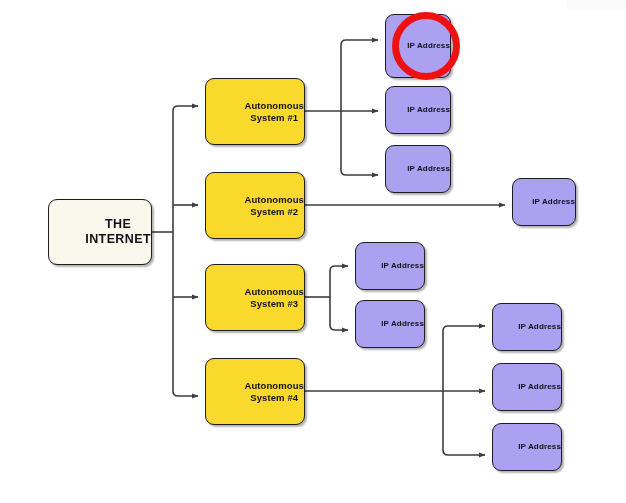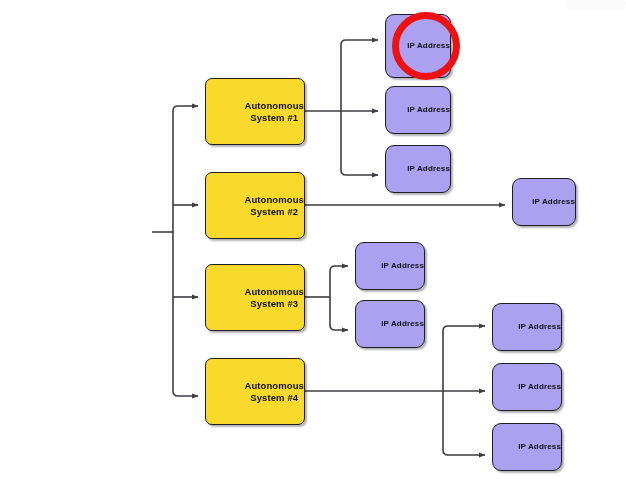--- a/index.html
+++ b/index.html
@@ -41,21 +41,20 @@
     background: #faf7ec;
     font-size: 12.5px;
     font-weight: bold;
     letter-spacing: 0.4px;
   }
   .node-as {
     background: #f8d92c;
     font-size: 9.5px;
     font-weight: bold;
     letter-spacing: 0.1px;
-    border-radius: 7px;
   }
   .node-ip {
     background: #aca0f0;
     font-size: 8px;
     font-weight: bold;
     letter-spacing: 0.15px;
   }
   .node-label {
     display: block;
     white-space: pre-line;
@@ -115,20 +114,24 @@
       <path d="M330,325 Q330,330 335,330 L348,330" marker-end="url(#arrowhead)"></path>
 
       <path d="M305,391 L443,391"></path>
       <path d="M443,331 L443,450"></path>
       <path d="M443,331 Q443,326 448,326 L485,326" marker-end="url(#arrowhead)"></path>
       <path d="M443,391 L485,391" marker-end="url(#arrowhead)"></path>
       <path d="M443,450 Q443,455 448,455 L485,455" marker-end="url(#arrowhead)"></path>
     </g>
   </svg>
 
+  <div class="node node-internet" style="left: 48px; top: 199px; width: 104px; height: 66px; background: rgb(250, 247, 236); border-color: rgb(29, 29, 36);">
+    <span class="node-label">THE
+INTERNET</span>
+  </div>
 
   <div class="node node-as" style="left: 205px; top: 78px; width: 100px; height: 67px; background: rgb(248, 217, 44); border-color: rgb(29, 29, 36);">
     <span class="node-label">Autonomous
 System #1</span>
   </div>
   <div class="node node-as" style="left: 205px; top: 172px; width: 100px; height: 67px; background: rgb(248, 217, 44); border-color: rgb(29, 29, 36);">
     <span class="node-label">Autonomous
 System #2</span>
   </div>
   <div class="node node-as" style="left: 205px; top: 264px; width: 100px; height: 67px; background: rgb(248, 217, 44); border-color: rgb(29, 29, 36);">

